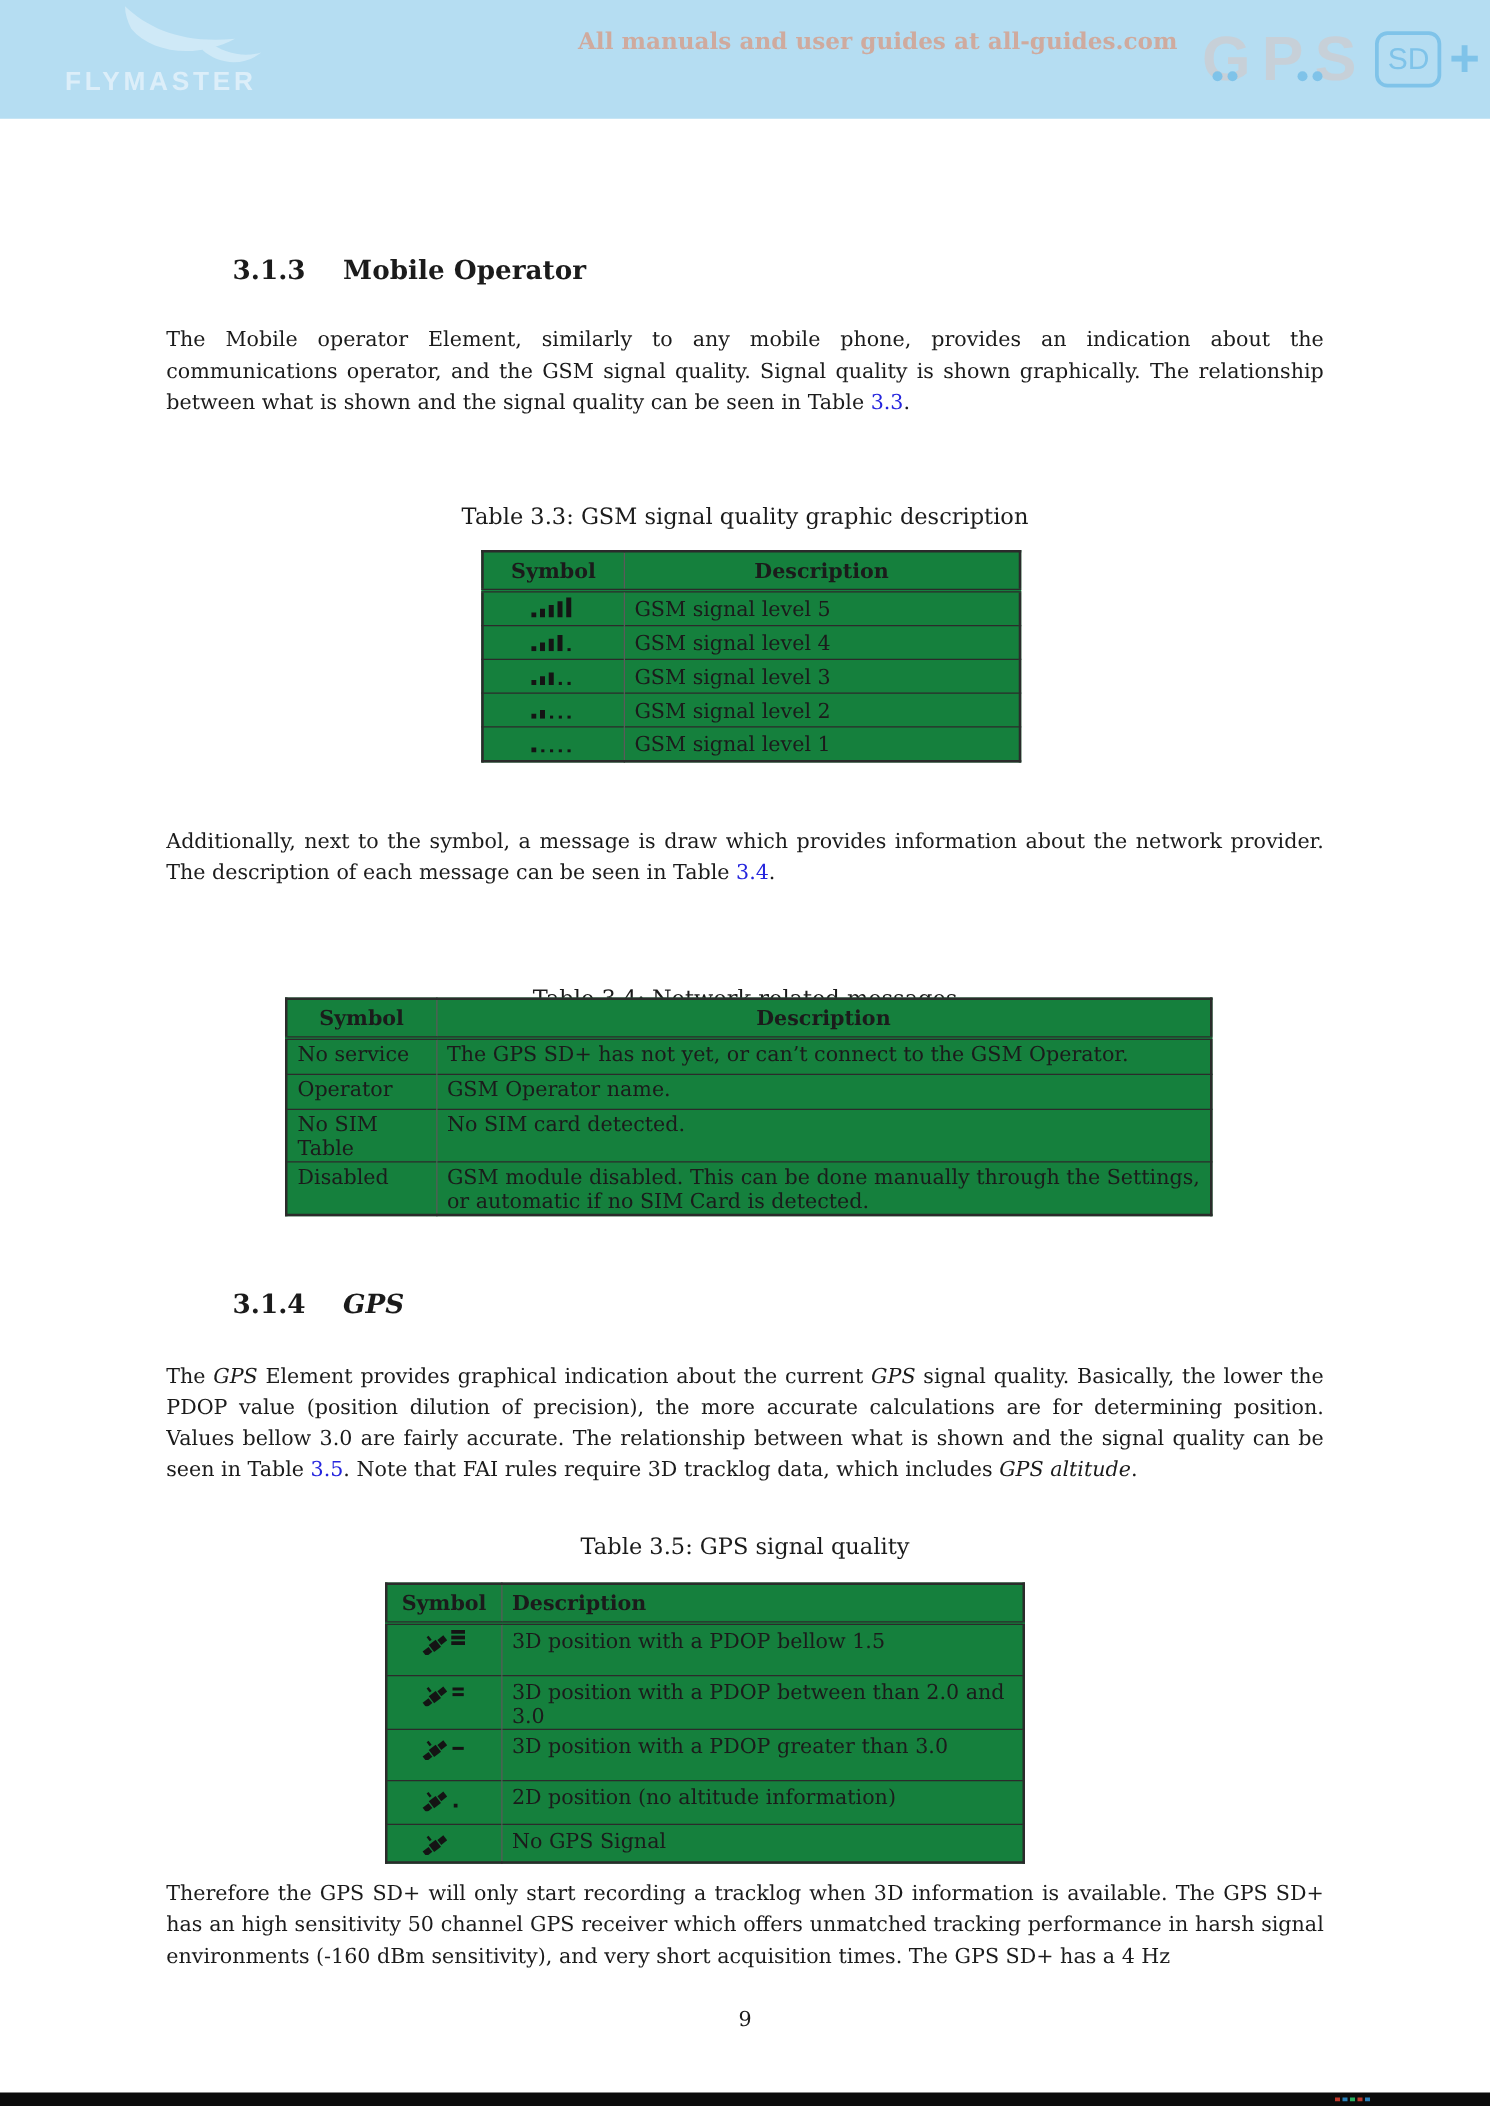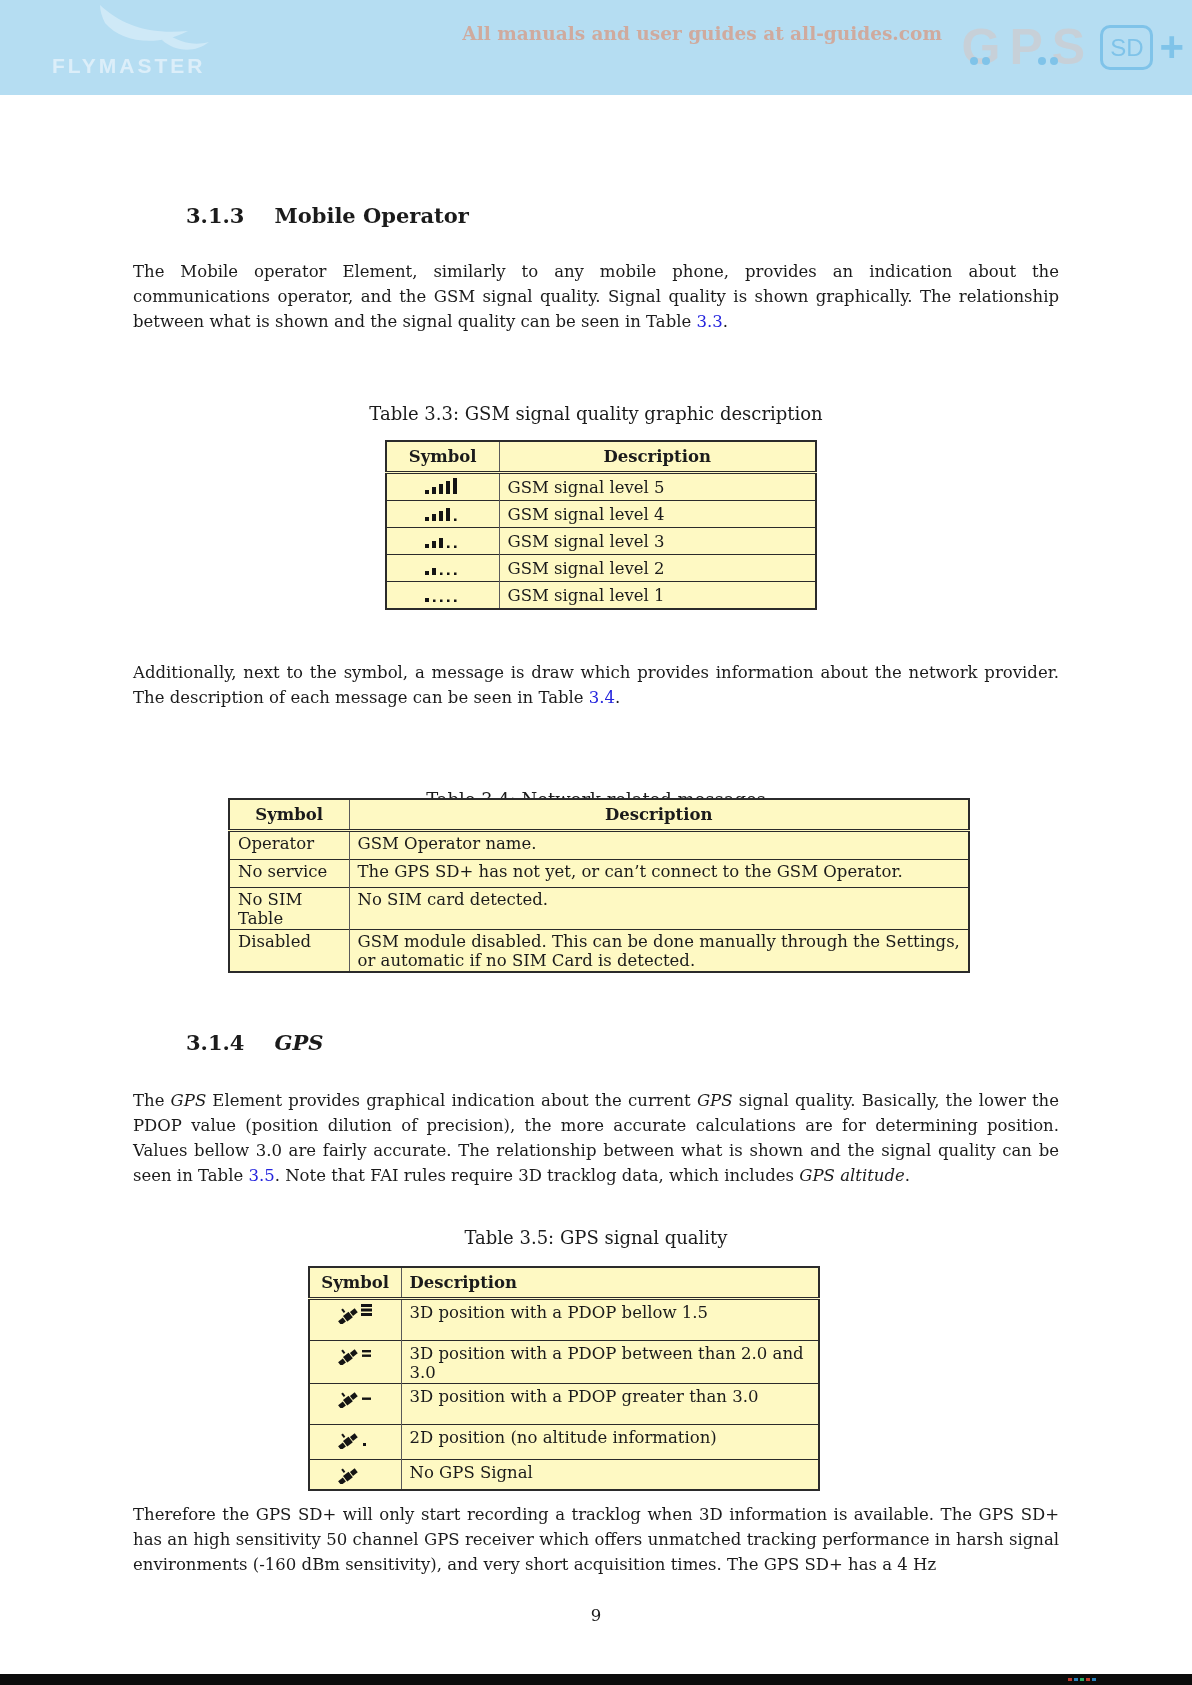--- a/index.html
+++ b/index.html
@@ -44,21 +44,21 @@
   .sec .num{margin-right:30px;}
   .sec.it-title .ttl{font-style:italic;}
   .para{position:absolute; left:133px; width:926px; margin:0;
     font-size:16.5px; line-height:25px; text-align:justify;}
   .para .it{font-style:italic;}
   .link{color:var(--link); cursor:pointer;}
   .caption{position:absolute; left:133px; width:926px; text-align:center; font-size:18px;}
   .pagenum{position:absolute; left:0; width:1192px; text-align:center; top:1606px; font-size:16.5px;}
   
   table{position:absolute; border-collapse:collapse; table-layout:fixed;
-    font-size:16.5px; border:2px solid var(--border); background:#fef9c3;}
+    font-size:16.5px; border:2px solid var(--border); background:#15803d;}
   th{border-bottom:3px double var(--border); font-weight:bold; height:27px; padding:1px 8px;}
   td{border-top:1px solid var(--border); padding:1px 8px; height:24px;}
   .colsep{border-right:1px solid #5a5a5a;}
   .sym-c{text-align:center;}
   #t33{left:385px; top:440px; width:432px;}
   #t33 col.c1{width:113px;}
   #t34{left:228px; top:798px; width:742px;}
   #t34 col.c1{width:120px;}
   #t34 td{vertical-align:top; padding-top:2px;}
   #t35{left:308px; top:1266px; width:512px;}
@@ -187,26 +187,26 @@
         <col>
       </colgroup>
     <thead>
       <tr>
         <th class="colsep sym-c">Symbol</th>
         <th class="sym-c">Description</th>
       </tr>
     </thead>
     <tbody>
         <tr>
+          <td class="colsep">No service</td>
+          <td class="">The GPS SD+ has not yet, or can’t connect to the GSM Operator.</td>
+        </tr>
+        <tr>
           <td class="colsep">Operator</td>
           <td class="">GSM Operator name.</td>
-        </tr>
-        <tr>
-          <td class="colsep">No service</td>
-          <td class="">The GPS SD+ has not yet, or can’t connect to the GSM Operator.</td>
         </tr>
         <tr>
           <td class="colsep">No SIM Table</td>
           <td class="">No SIM card detected.</td>
         </tr>
         <tr>
           <td class="colsep">Disabled</td>
           <td class="">GSM module disabled.  This can be done manually through the Settings, or automatic if no SIM Card is detected.</td>
         </tr>
       </tbody>

